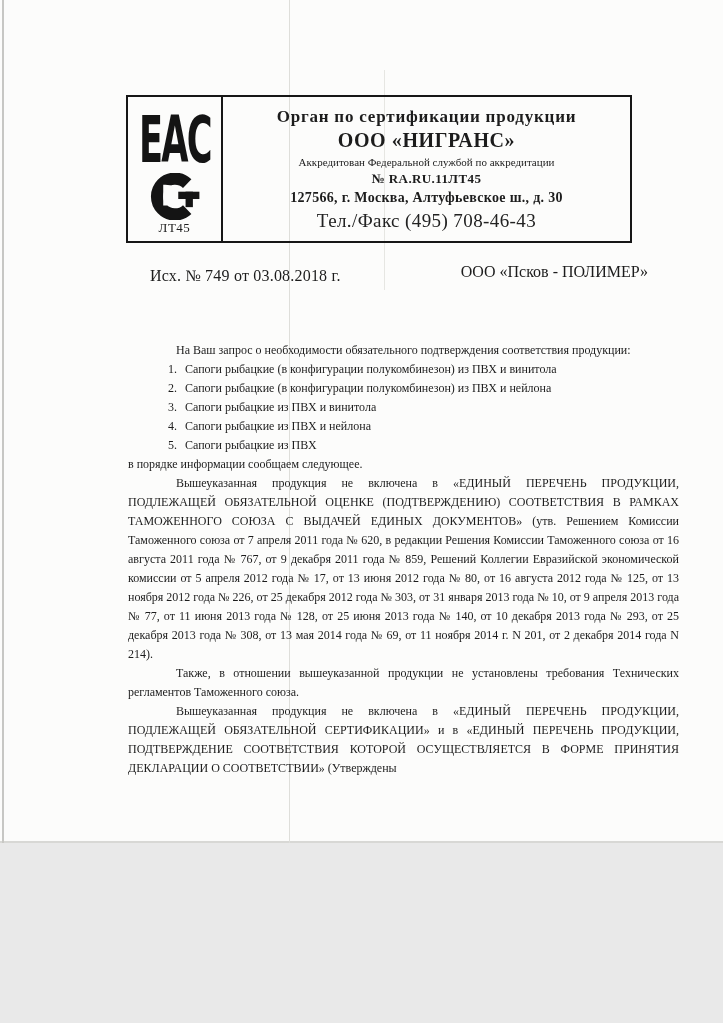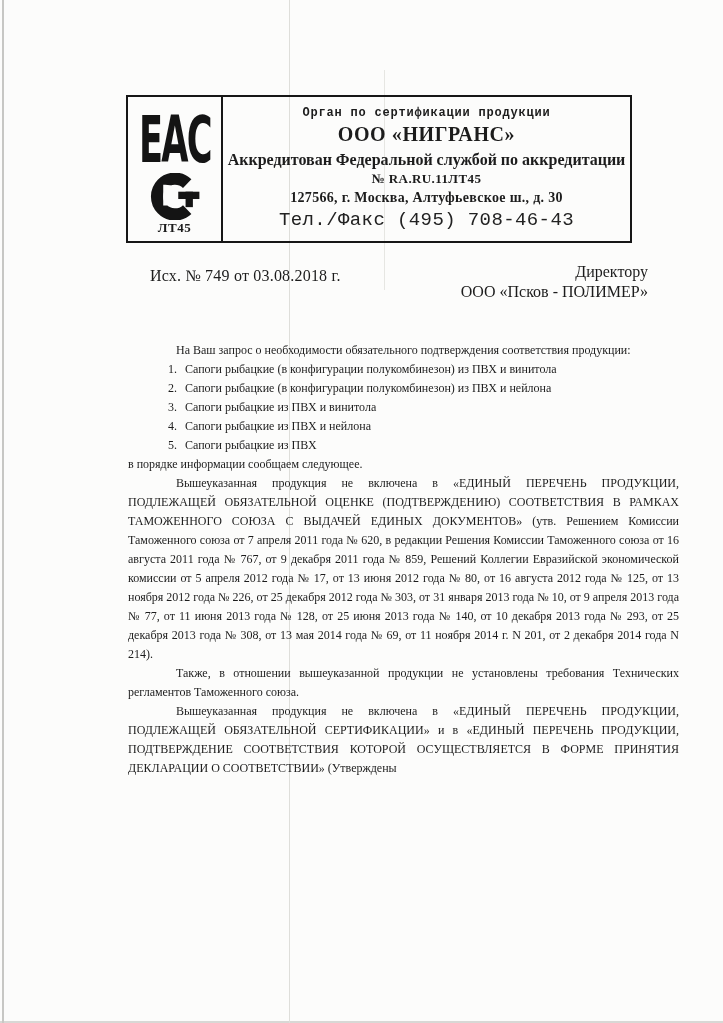--- a/index.html
+++ b/index.html
@@ -1,18 +1,18 @@
 <!DOCTYPE html>
 <html lang="ru"><head>
 <meta charset="utf-8">
 <style>
   html, body { margin: 0; padding: 0; background: #e9e9e9; }
   .page {
     position: relative;
-    width: 723px; height: 1023px;
+    width: 723px; height: 843px;
     margin: 0 auto;
     background: #fcfcfb;
     color: #1c1c1c;
     overflow: hidden;
     font-family: "Liberation Serif", serif;
   }
   
   .edge-left   { position:absolute; left:2px; top:0; bottom:0; width:2px; background:#b5b5b2; opacity:.75; }
   .edge-bottom { position:absolute; left:0; right:0; bottom:0; height:2px; background:#c9c9c5; opacity:.7; }
   .crease-a    { position:absolute; left:289px; top:0; bottom:0; width:1px; background:#dededa; }
@@ -27,29 +27,29 @@
     width:95px; border-right:2px solid #161616; box-sizing:border-box;
     display:flex; flex-direction:column; align-items:center; padding-top:10px;
   }
   .eac-mark {
     font-family:"DejaVu Sans", sans-serif; font-weight:800;
     font-size:40px; line-height:40px; letter-spacing:-2px; color:#141414;
     transform: scaleY(1.62) scaleX(0.88); transform-origin: top center;
     height:66px;
   }
   .rst-logo { margin-top:6px; }
-  .lab-code { font-weight:bold; font-size:13px; margin-top:auto; padding-bottom:5px; letter-spacing:.5px; }
+  .lab-code { font-weight:normal; font-size:13px; margin-top:auto; padding-bottom:5px; letter-spacing:.5px; }
 
   .org-cell { flex:1; text-align:center; padding-top:9px; line-height:1.25; }
-  .org-title  { font-weight:bold; font-size:12px; letter-spacing:.8px;font-family:Liberation Mono, monospace; }
+  .org-title  { font-weight:bold; font-size:17px; letter-spacing:.8px; }
   .org-name   { font-weight:bold; font-size:20px;   letter-spacing:.6px; margin-top:1px; }
-  .org-accred { font-weight:bold; font-size:16px;   margin-top:3px; }
+  .org-accred { font-weight:normal; font-size:11px;   margin-top:3px; }
   .org-accno  { font-weight:bold; font-size:13px;   margin-top:1px; letter-spacing:.4px; }
   .org-addr   { font-weight:bold; font-size:14px;   margin-top:2px; letter-spacing:.3px; }
-  .org-phone  { font-family:Liberation Mono, monospace; font-size:19px; margin-top:2px; letter-spacing:.4px; color:#222; }
+  .org-phone  { font-family:Liberation Serif, serif; font-size:19px; margin-top:2px; letter-spacing:.4px; color:#222; }
 
   
   .ref-row {
     position:absolute; left:150px; right:75px; top:262px;
     display:flex; justify-content:space-between; align-items:flex-start;
     font-size:16px;
   }
   .outgoing { margin-top:5px; letter-spacing:.2px; }
   .addressee { text-align:right; line-height:20px; }
 
@@ -90,21 +90,20 @@
       <div class="org-accred">Аккредитован Федеральной службой по аккредитации</div>
       <div class="org-accno">№ RA.RU.11ЛТ45</div>
       <div class="org-addr">127566, г. Москва, Алтуфьевское ш., д. 30</div>
       <div class="org-phone">Тел./Факс (495) 708-46-43</div>
     </div>
   </div>
 
   <div class="ref-row">
     <div class="outgoing">Исх. № 749 от 03.08.2018 г.</div>
     <div class="addressee">
-      <div>Директору</div>
       <div>ООО «Псков - ПОЛИМЕР»</div>
     </div>
   </div>
 
   <div class="body-text">
     <p class="indent">На Ваш запрос о необходимости обязательного подтверждения соответствия продукции:</p>
     <ol class="items">
       <li>Сапоги рыбацкие (в конфигурации полукомбинезон) из ПВХ и винитола</li>
       <li>Сапоги рыбацкие (в конфигурации полукомбинезон) из ПВХ и нейлона</li>
       <li>Сапоги рыбацкие из ПВХ и винитола</li>

